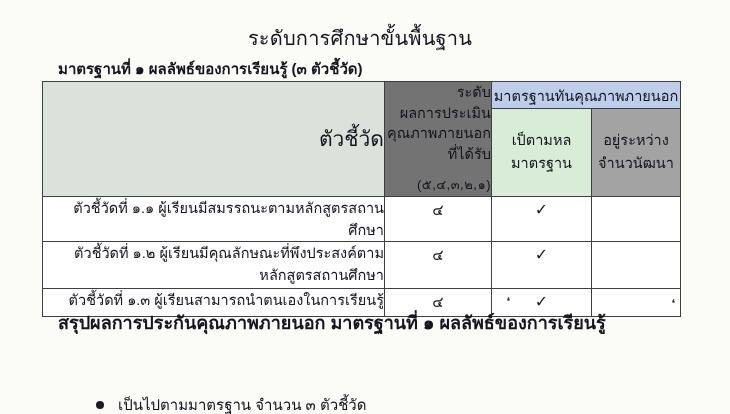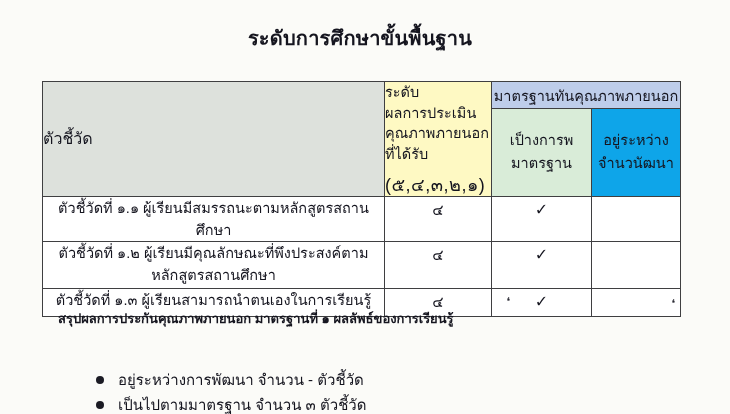--- a/index.html
+++ b/index.html
@@ -8,82 +8,83 @@
     background:#fbfbf8;
     font-family:"Liberation Sans","DejaVu Sans",sans-serif;
     color:#15151f;
     position:relative;
     overflow:hidden;
   }
   .page{position:absolute;left:0;top:0;width:730px;height:414px;}
 
   .doc-title{
     position:absolute;left:0;top:22px;width:720px;
-    text-align:center;font-size:20px;font-weight:bold;
+    text-align:center;font-size:20px;font-weight:normal;
     letter-spacing:0.2px;
   }
   .doc-subtitle{
     position:absolute;left:58px;top:57px;
     font-size:15px;font-weight:bold;
   }
 
   table.qa{
     position:absolute;left:42px;top:81px;
     border-collapse:collapse;table-layout:fixed;
     width:638px;
     font-size:14.5px;
   }
   table.qa th, table.qa td{
     border:1.5px solid #3f3f41;
     padding:0;margin:0;
     font-weight:normal;
     overflow:hidden;
   }
-  th.c-ind{background:#dde1dc;text-align:left;vertical-align:middle;font-size:16px;}
-  th.c-lvl{background:#fef9c3;text-align:left;vertical-align:middle;line-height:20.5px;padding:2px 0;}
-  th.c-lvl .scale{font-size:18px;letter-spacing:0.5px;margin-top:11px;}
+  th.c-ind{background:#dde1dc;text-align:right;vertical-align:middle;font-size:21px;}
+  th.c-lvl{background:#737373;text-align:right;vertical-align:middle;line-height:20.5px;padding:2px 0;}
+  th.c-lvl .scale{font-size:13px;letter-spacing:0.5px;margin-top:11px;}
   th.c-grp{background:#becdea;text-align:center;vertical-align:middle;height:26px;font-size:14.5px;}
   th.c-meet{background:#d9ecd8;text-align:center;vertical-align:middle;line-height:23px;height:86px;}
-  th.c-dev{background:#0ea5e9;text-align:center;vertical-align:middle;line-height:23px;}
+  th.c-dev{background:#a3a3a3;text-align:center;vertical-align:middle;line-height:23px;}
 
   tbody td{vertical-align:top;background:#ffffff;}
-  td.ind{padding:1px 6px 0 7px;line-height:22px;font-size:14.5px;text-align:center;}
+  td.ind{padding:1px 6px 0 7px;line-height:22px;font-size:14.5px;text-align:right;}
   td.lvl, td.chk, td.dev{text-align:center;line-height:25px;font-size:15px;}
   td.chk{font-size:16px;}
   tr.row-1 td{height:27px;}
   tr.row-2 td{height:46px;}
   tr.row-3 td{height:27px;}
 
   .stray{
     position:absolute;font-size:11px;font-weight:bold;color:#2a2a33;
     transform:rotate(10deg);
   }
   .summary-heading{
     position:absolute;left:58px;top:308px;
-    font-size:13px;font-weight:bold;
+    font-size:18px;font-weight:bold;
   }
   .bullet-line{
     position:absolute;left:96px;
     font-size:15px;
     display:flex;align-items:center;
   }
   .bullet-line .dot{
     width:8px;height:8px;border-radius:50%;
     background:#1b1b24;display:inline-block;
     margin-right:14px;flex:0 0 auto;
   }
   .b1{top:352px;margin-top:41px;}
   .b2{top:368px;}
 </style>
 </head>
 <body>
 
 <div class="page">
 
   <div class="doc-title">ระดับการศึกษาขั้นพื้นฐาน</div>
+  <div class="doc-subtitle">มาตรฐานที่ ๑ ผลลัพธ์ของการเรียนรู้  (๓ ตัวชี้วัด)</div>
 
   <table class="qa">
     <colgroup>
       <col style="width:342px">
       <col style="width:107px">
       <col style="width:100px">
       <col style="width:89px">
     </colgroup>
     <thead>
       <tr>
@@ -92,21 +93,21 @@
           <div>ระดับ</div>
           <div>ผลการประเมิน</div>
           <div>คุณภาพภายนอก</div>
           <div>ที่ได้รับ</div>
           <div class="scale">(๕,๔,๓,๒,๑)</div>
         </th>
         <th class="c-grp" colspan="2">มาตรฐานทันคุณภาพภายนอก</th>
       </tr>
       <tr>
         <th class="c-meet">
-          <div>เป็างการพ</div>
+          <div>เป็ตามหล</div>
           <div>มาตรฐาน</div>
         </th>
         <th class="c-dev">
           <div>อยู่ระหว่าง</div>
           <div>จำนวนัฒนา</div>
         </th>
       </tr>
     </thead>
     <tbody>
       <tr class="row-1">
@@ -132,18 +133,14 @@
 
   <span class="stray" style="left:506px;top:295px;">❛</span>
   <span class="stray" style="left:671px;top:297px;">❛</span>
 
   <div class="summary-heading">สรุปผลการประกันคุณภาพภายนอก มาตรฐานที่ ๑ ผลลัพธ์ของการเรียนรู้</div>
 
   <div class="bullet-line b1">
     <span class="dot"></span>
     <span>เป็นไปตามมาตรฐาน  จำนวน  ๓  ตัวชี้วัด</span>
   </div>
-  <div class="bullet-line b2">
-    <span class="dot"></span>
-    <span>อยู่ระหว่างการพัฒนา  จำนวน  -  ตัวชี้วัด</span>
-  </div>
 
 </div>
 
 </body></html>

